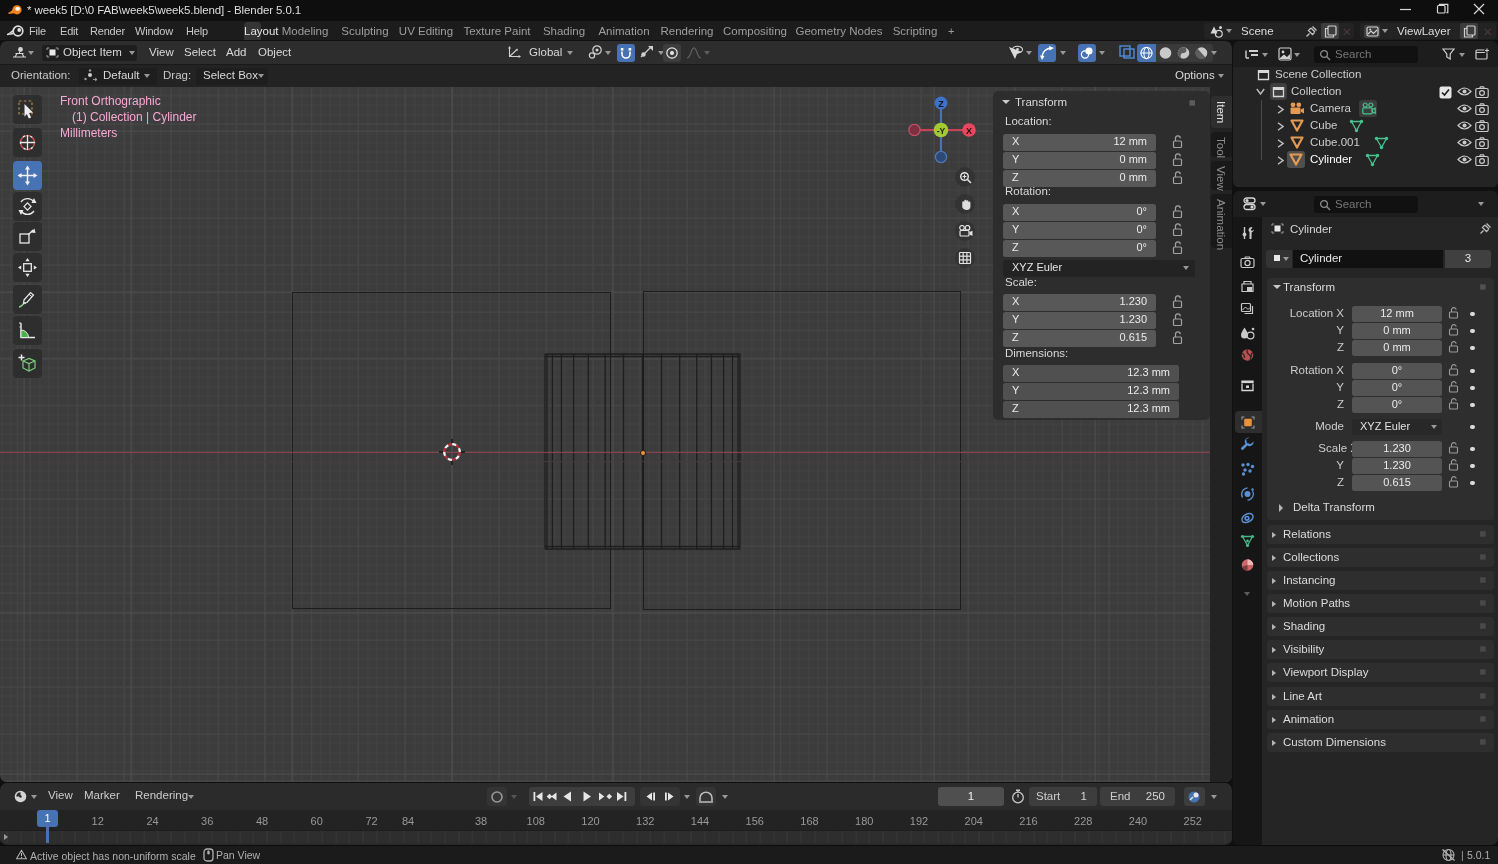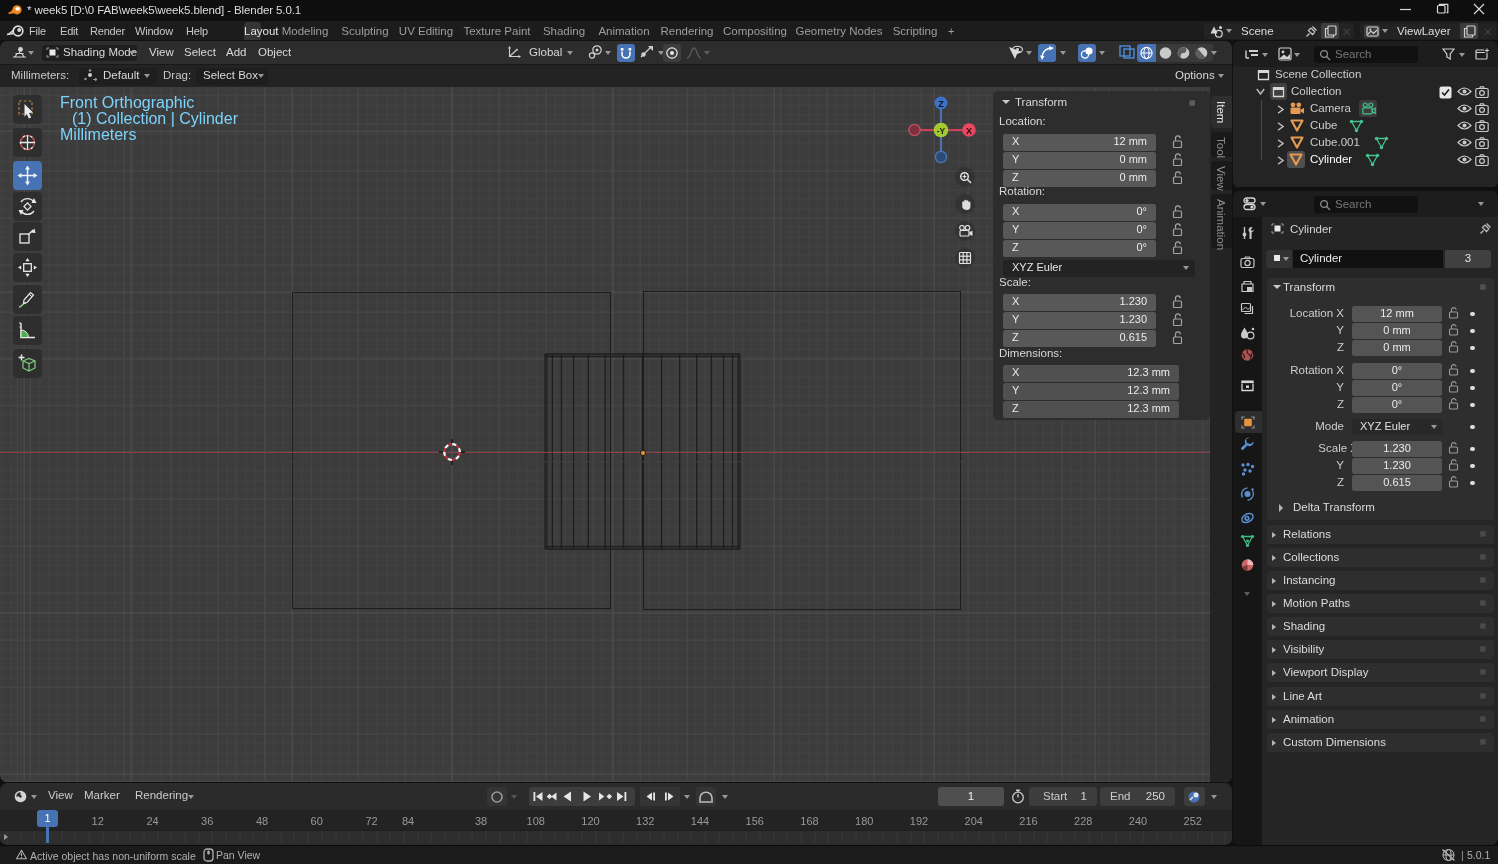--- a/index.html
+++ b/index.html
@@ -34,28 +34,28 @@
     repeating-linear-gradient(to bottom, #464646 0px, #464646 1px, transparent 1px, transparent 46.9px);
   background-position: 29.9px 36.7px; }
 .gridmaj { position:absolute; left:0; top:0; width:1232px; height:695px;
   background-image:
     repeating-linear-gradient(to right, #4f4f4f 0px, #4f4f4f 1px, transparent 1px, transparent 160.7px),
     repeating-linear-gradient(to bottom, #4f4f4f 0px, #4f4f4f 1px, transparent 1px, transparent 160.7px);
   background-position: 130.6px 43.6px; }
 .wire { position:absolute; border:1.5px solid #1d1d1d; }
 #redaxis { position:absolute; left:0; top:364.5px; width:1232px; height:1.2px; background:#8e3e49; }
 
-.ovl { position:absolute; color:#7dd3fc; font-size:16px; }
+.ovl { position:absolute; color:#f9a8d4; font-size:12px; }
 
 .tbtn { position:absolute; left:13px; width:29px; height:29px; background:#2d2d2dee; border-radius:4px; }
 .tbtn.active { background:#4772b3; }
 .tbtn svg { position:absolute; left:4px; top:4px; }
 
 #npanel { position:absolute; left:993px; top:4px; width:217px; height:329px; background:#2c2c2cf2; border-radius:5px; }
-.nlabel { position:absolute; left:6px; color:#d8d8d8; font-size:11.5px; }
+.nlabel { position:absolute; left:12px; color:#d8d8d8; font-size:11.5px; }
 .nfield { position:absolute; left:10px; width:153px; height:16.5px; background:#585858; color:#ebebeb; border-radius:2.5px; font-size:11px; }
 .nfield .fx { position:absolute; left:9px; top:1.2px; }
 .nfield .fv { position:absolute; right:9px; top:1.2px; }
 .nfield.dim { background:#505050; width:176px; }
 #vtabstrip { position:absolute; left:1210px; top:0; width:22px; height:695px; background:#232323; }
 .vtab { position:absolute; left:1211px; width:21px; background:#191919; color:#8e8e8e; border-radius:4px 0 0 4px; font-size:11.5px; }
 .vtab.active { background:#2e2e2e; color:#e6e6e6; }
 .vtab span { position:absolute; left:4px; top:5px; writing-mode:vertical-rl; }
 
 #rightcol { left:1233px; top:41px; width:265px; height:804px; background:#101010; }
@@ -176,21 +176,21 @@
     </svg>
     <div class="abs cdown" style="left:28px;top:51px"></div>
     
     <div class="hdrbtn" style="left:42px;top:44.5px;width:95px;height:16px"></div>
     <svg class="abs" style="left:46px;top:46.5px" width="13" height="12" viewBox="0 0 13 12">
       <rect x="3.5" y="2.5" width="6" height="6" fill="#e8e8e8"></rect>
       <g stroke="#9a9a9a" stroke-width="1" fill="none">
         <path d="M1 3 V1 H3.2 M9.8 1 H12 V3 M12 8 V10 H9.8 M3.2 10 H1 V8"></path>
       </g>
     </svg>
-    <div class="abs" style="left:63px;top:46px;color:#d9d9d9">Shading Mode</div>
+    <div class="abs" style="left:63px;top:46px;color:#d9d9d9">Object Item</div>
     <div class="abs cdown" style="left:129px;top:51px"></div>
     <div class="abs menuvp" style="left:149px;top:46px;color:#d9d9d9">View</div>
     <div class="abs menuvp" style="left:184px;top:46px;color:#d9d9d9">Select</div>
     <div class="abs menuvp" style="left:226px;top:46px;color:#d9d9d9">Add</div>
     <div class="abs menuvp" style="left:258px;top:46px;color:#d9d9d9">Object</div>
     
     <svg class="abs" style="left:507px;top:46px" width="15" height="13" viewBox="0 0 15 13">
       <g stroke="#d0d0d0" stroke-width="1.1" fill="none">
         <path d="M2.5 1.5 V10.5 H12"></path>
           <path d="M2.5 10.5 L9.5 4"></path>
@@ -279,21 +279,21 @@
     <svg class="abs" style="left:1176px;top:45.5px" width="15" height="14" viewBox="0 0 15 14">
       <circle cx="7.5" cy="7" r="5.8" fill="#c9c9c9"></circle>
       <path d="M7.5 1.2 A5.8 5.8 0 0 0 7.5 12.8 A 2.9 2.9 0 0 1 7.5 7 A 2.9 2.9 0 0 0 7.5 1.2" fill="#5d5d5d"></path>
     </svg>
     <svg class="abs" style="left:1194px;top:45.5px" width="15" height="14" viewBox="0 0 15 14">
       <circle cx="7.5" cy="7" r="5.8" fill="#c9c9c9"></circle>
       <path d="M3.5 2.5 A5.8 5.8 0 0 0 11.5 11.5 Z" fill="#5d5d5d"></path>
     </svg>
     <div class="abs cdown" style="left:1211px;top:51px"></div>
     
-    <div class="abs" style="left:11px;top:69px;color:#c9c9c9">Millimeters:</div>
+    <div class="abs" style="left:11px;top:69px;color:#c9c9c9">Orientation:</div>
     <div class="hdrbtn" style="left:79px;top:67.5px;width:78px;height:17px"></div>
     <svg class="abs" style="left:84px;top:69px" width="14" height="13" viewBox="0 0 14 13">
       <circle cx="6" cy="6" r="2" fill="#d0d0d0"></circle>
       <g fill="#9a9a9a">
             <circle cx="6" cy="1.5" r="1.2"></circle>
             <circle cx="1.5" cy="10" r="1.2"></circle>
           </g>
       <path d="M9 10.5 H13 M13 10.5 L11 9 M13 10.5 L11 12" stroke="#9a9a9a" stroke-width="1" fill="none"></path>
     </svg>
     <div class="abs" style="left:103px;top:69px;color:#d9d9d9">Default</div>
@@ -1088,21 +1088,21 @@
       </svg>
       <div class="abs cdown" style="left:722px;top:12px"></div>
 
       <div class="abs" style="left:938px;top:4px;width:66px;height:19px;background:#4f4f4f;border-radius:3px;text-align:center;line-height:19px;color:#f0f0f0">1</div>
       <svg class="abs" style="left:1011px;top:6px" width="14" height="15" viewBox="0 0 14 15">
         <circle cx="7" cy="8.5" r="5.3" fill="none" stroke="#c9c9c9" stroke-width="1.3"></circle>
         <line x1="7" y1="8.5" x2="7" y2="5" stroke="#c9c9c9" stroke-width="1.3"></line>
         <line x1="5" y1="1.2" x2="9" y2="1.2" stroke="#c9c9c9" stroke-width="1.6"></line>
         <line x1="7" y1="1.2" x2="7" y2="3" stroke="#c9c9c9" stroke-width="1.4"></line>
       </svg>
-      <div class="abs" style="left:1029px;top:4px;width:68px;height:19px;background:#3d3d3d;border-radius:3px;line-height:19px"><span style="padding-left:14px;color:#cccccc">Start</span><span style="position:absolute;right:10px">1</span></div>
+      <div class="abs" style="left:1029px;top:4px;width:68px;height:19px;background:#3d3d3d;border-radius:3px;line-height:19px"><span style="padding-left:7px;color:#cccccc">Start</span><span style="position:absolute;right:10px">1</span></div>
       <div class="abs" style="left:1100px;top:4px;width:75px;height:19px;background:#3d3d3d;border-radius:3px;line-height:19px"><span style="padding-left:10px;color:#cccccc">End</span><span style="position:absolute;right:10px">250</span></div>
       <div class="abs" style="left:1184px;top:4px;width:21px;height:19px;background:#3d3d3d;border-radius:3px"></div>
       <svg class="abs" style="left:1187px;top:6.5px" width="15" height="14" viewBox="0 0 15 14">
         <circle cx="7" cy="7" r="5.5" fill="#4772b3"></circle>
         <circle cx="9" cy="5" r="2.5" fill="#e8e8e8"></circle>
         <path d="M3 10 L6 7" stroke="#e8e8e8" stroke-width="1.4"></path>
       </svg>
       <div class="abs cdown" style="left:1211px;top:12px"></div>
     </div>
     <div id="tl-ruler">

